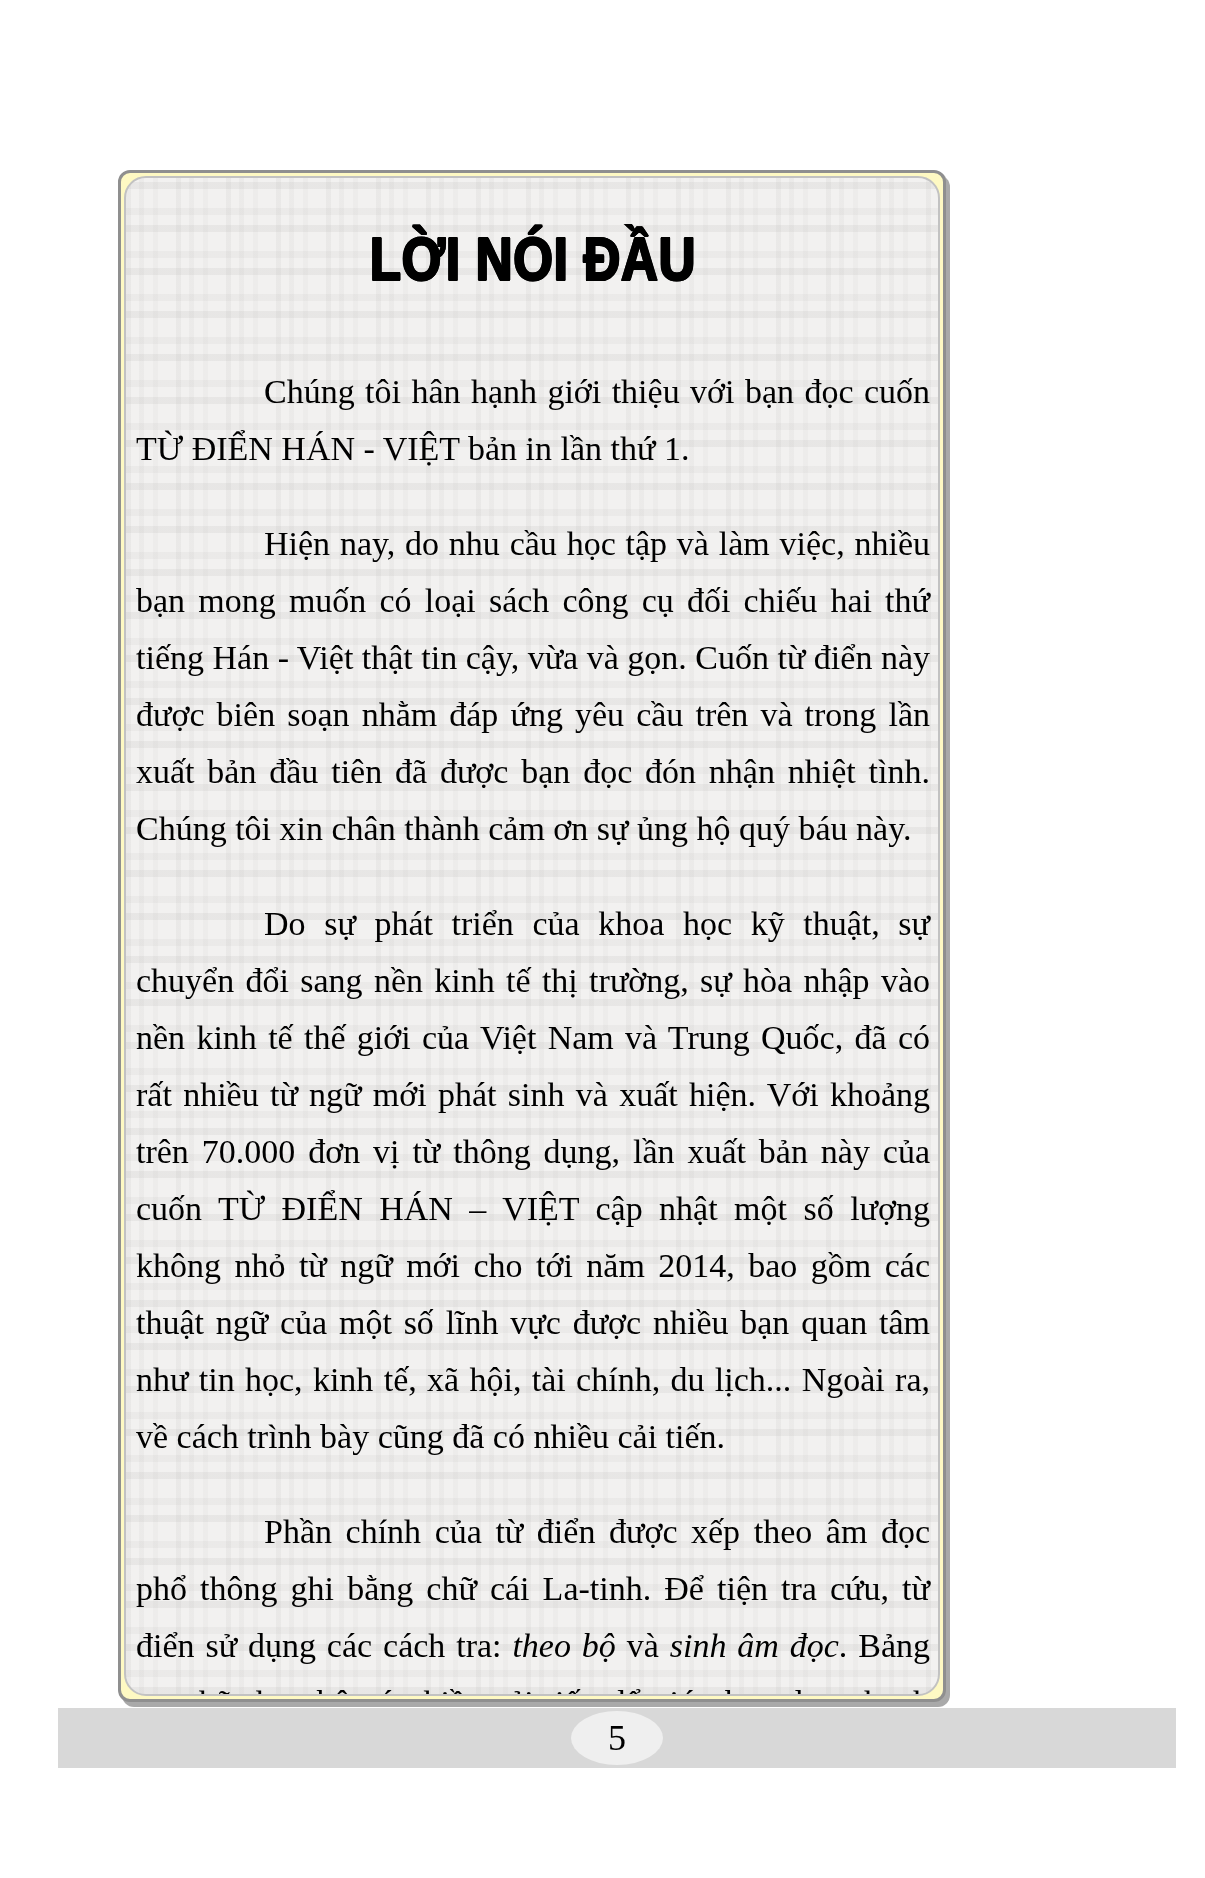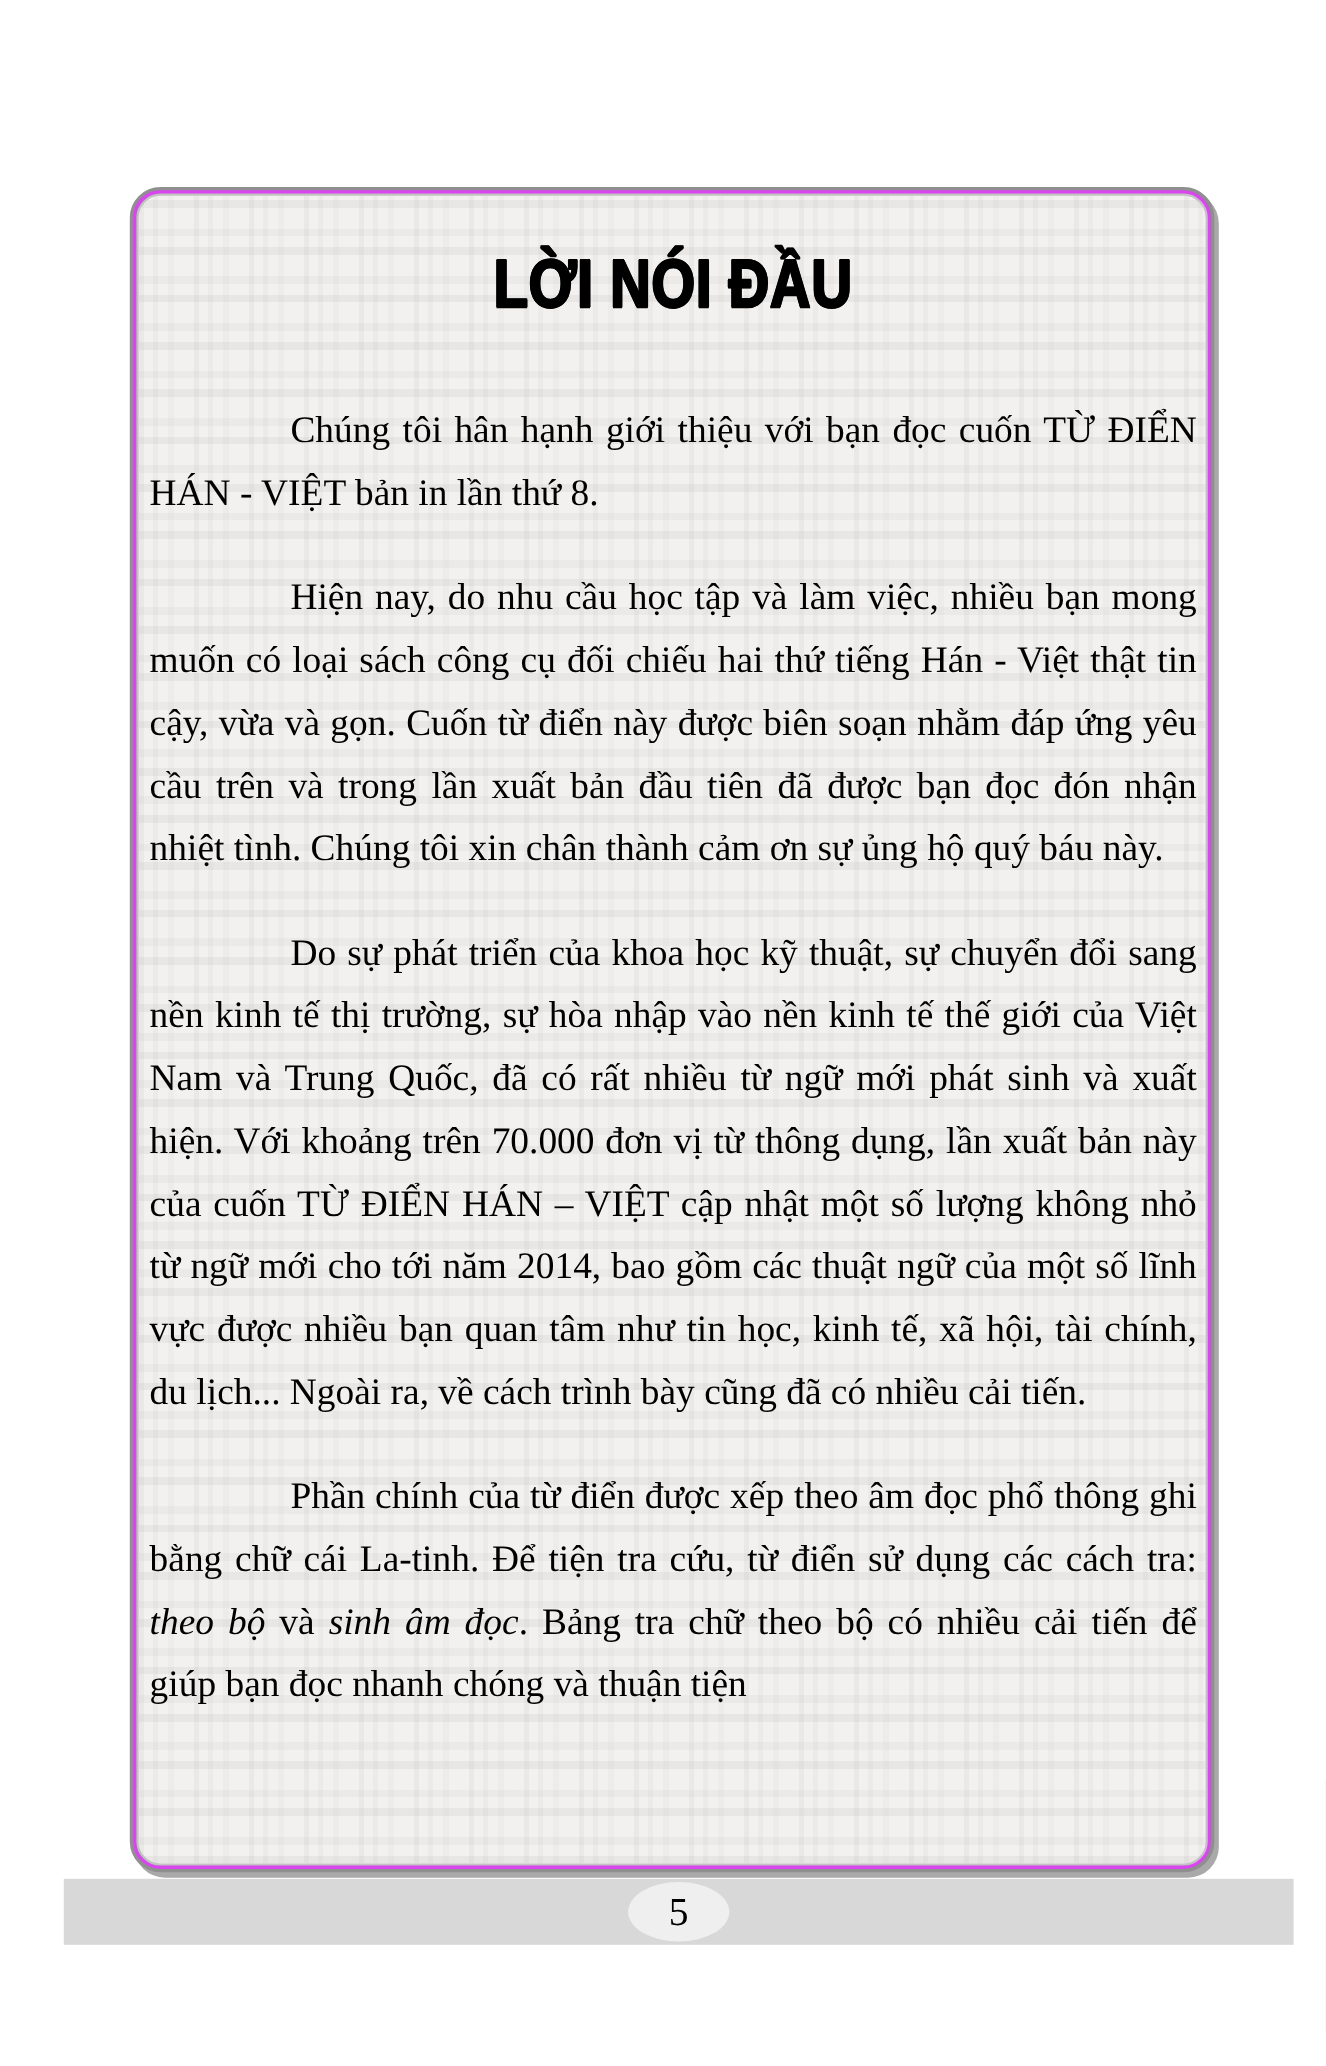--- a/index.html
+++ b/index.html
@@ -8,25 +8,25 @@
     background: #ffffff;
     position: relative;
     font-family: "Liberation Serif", "DejaVu Serif", serif;
     color: var(--text-color, #000000);
     overflow: hidden;
   }
 
   
   .frame {
     position: absolute; left: 118px; top: 170px;
-    width: 986px; height: 1532px;
+    width: 828px; height: 1532px;
     box-sizing: border-box;
     border: 3px solid var(--frame-border, #8f8f8f);
-    border-radius: 28px;
-    background: #d946ef;
+    border-radius: 12px;
+    background: #fef9c3;
     box-shadow: 4px 5px 0 var(--frame-shadow, #a9a9a9), 1px 1px 0 #bdbdbd;
   }
   .frame-inner {
     position: absolute; inset: 3px;
     box-sizing: border-box;
     border: 2px solid var(--frame-inner-border, #c2c2c2);
     border-radius: 22px;
     overflow: hidden;
     background-color: var(--paper-bg, #f2f1f0);
     
@@ -100,21 +100,21 @@
 <body>
 
 <div class="page">
 
   <div class="frame">
     <div class="frame-inner">
       <div class="content">
 
         <h1 class="title"><span class="title-text">LỜI NÓI ĐẦU</span></h1>
 
-        <p class="para"><span>Chúng tôi hân hạnh giới thiệu với bạn đọc cuốn TỪ ĐIỂN HÁN - VIỆT bản in lần thứ 8.</span></p>
+        <p class="para"><span>Chúng tôi hân hạnh giới thiệu với bạn đọc cuốn TỪ ĐIỂN HÁN - VIỆT bản in lần thứ 1.</span></p>
 
         <p class="para"><span>Hiện nay, do nhu cầu học tập và làm việc, nhiều bạn mong muốn có loại sách công cụ đối chiếu hai thứ tiếng Hán - Việt thật tin cậy, vừa và gọn. Cuốn từ điển này được biên soạn nhằm đáp ứng yêu cầu trên và trong lần xuất bản đầu tiên đã được bạn đọc đón nhận nhiệt tình. Chúng tôi xin chân thành cảm ơn sự ủng hộ quý báu này.</span></p>
 
         <p class="para"><span>Do sự phát triển của khoa học kỹ thuật, sự chuyển đổi sang nền kinh tế thị trường, sự hòa nhập vào nền kinh tế thế giới của Việt Nam và Trung Quốc, đã có rất nhiều từ ngữ mới phát sinh và xuất hiện. Với khoảng trên 70.000 đơn vị từ thông dụng, lần xuất bản này của cuốn TỪ ĐIỂN HÁN – VIỆT cập nhật một số lượng không nhỏ từ ngữ mới cho tới năm 2014, bao gồm các thuật ngữ của một số lĩnh vực được nhiều bạn quan tâm như tin học, kinh tế, xã hội, tài chính, du lịch... Ngoài ra, về cách trình bày cũng đã có nhiều cải tiến.</span></p>
 
         <p class="para"><span>Phần chính của từ điển được xếp theo âm đọc phổ thông ghi bằng chữ cái La-tinh. Để tiện tra cứu, từ điển sử dụng các cách tra: </span><i>theo bộ</i><span> và </span><i>sinh âm đọc</i><span>. Bảng tra chữ theo bộ có nhiều cải tiến để giúp bạn đọc nhanh chóng và thuận tiện</span></p>
 
       </div>
     </div>
   </div>

